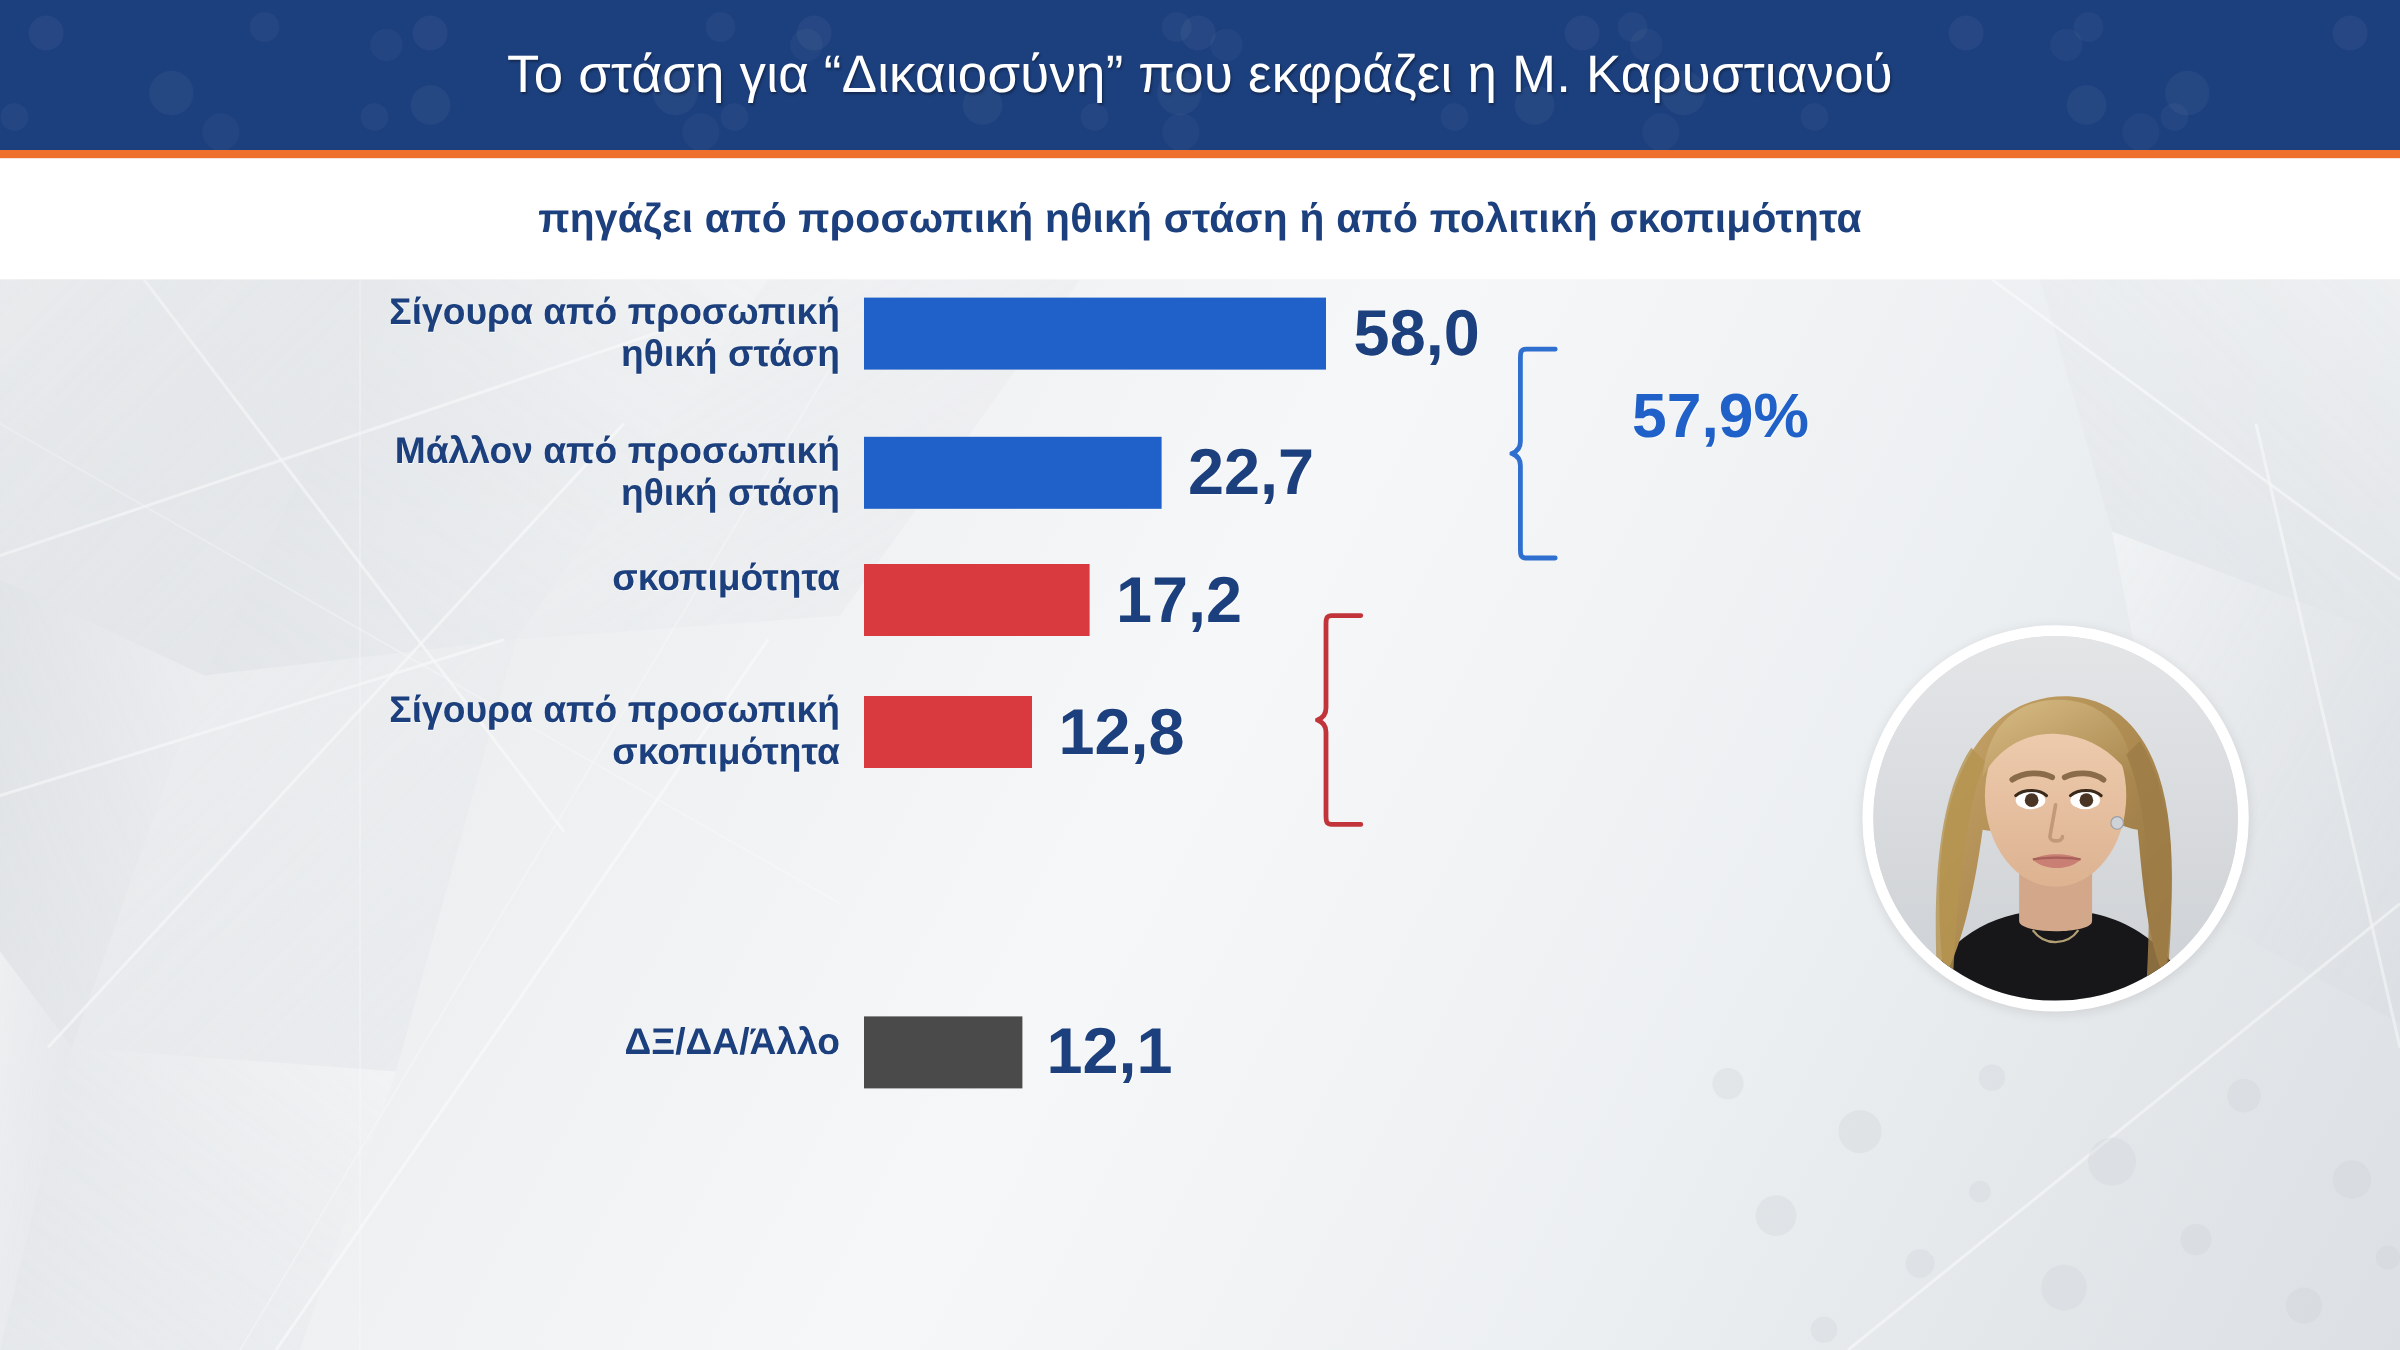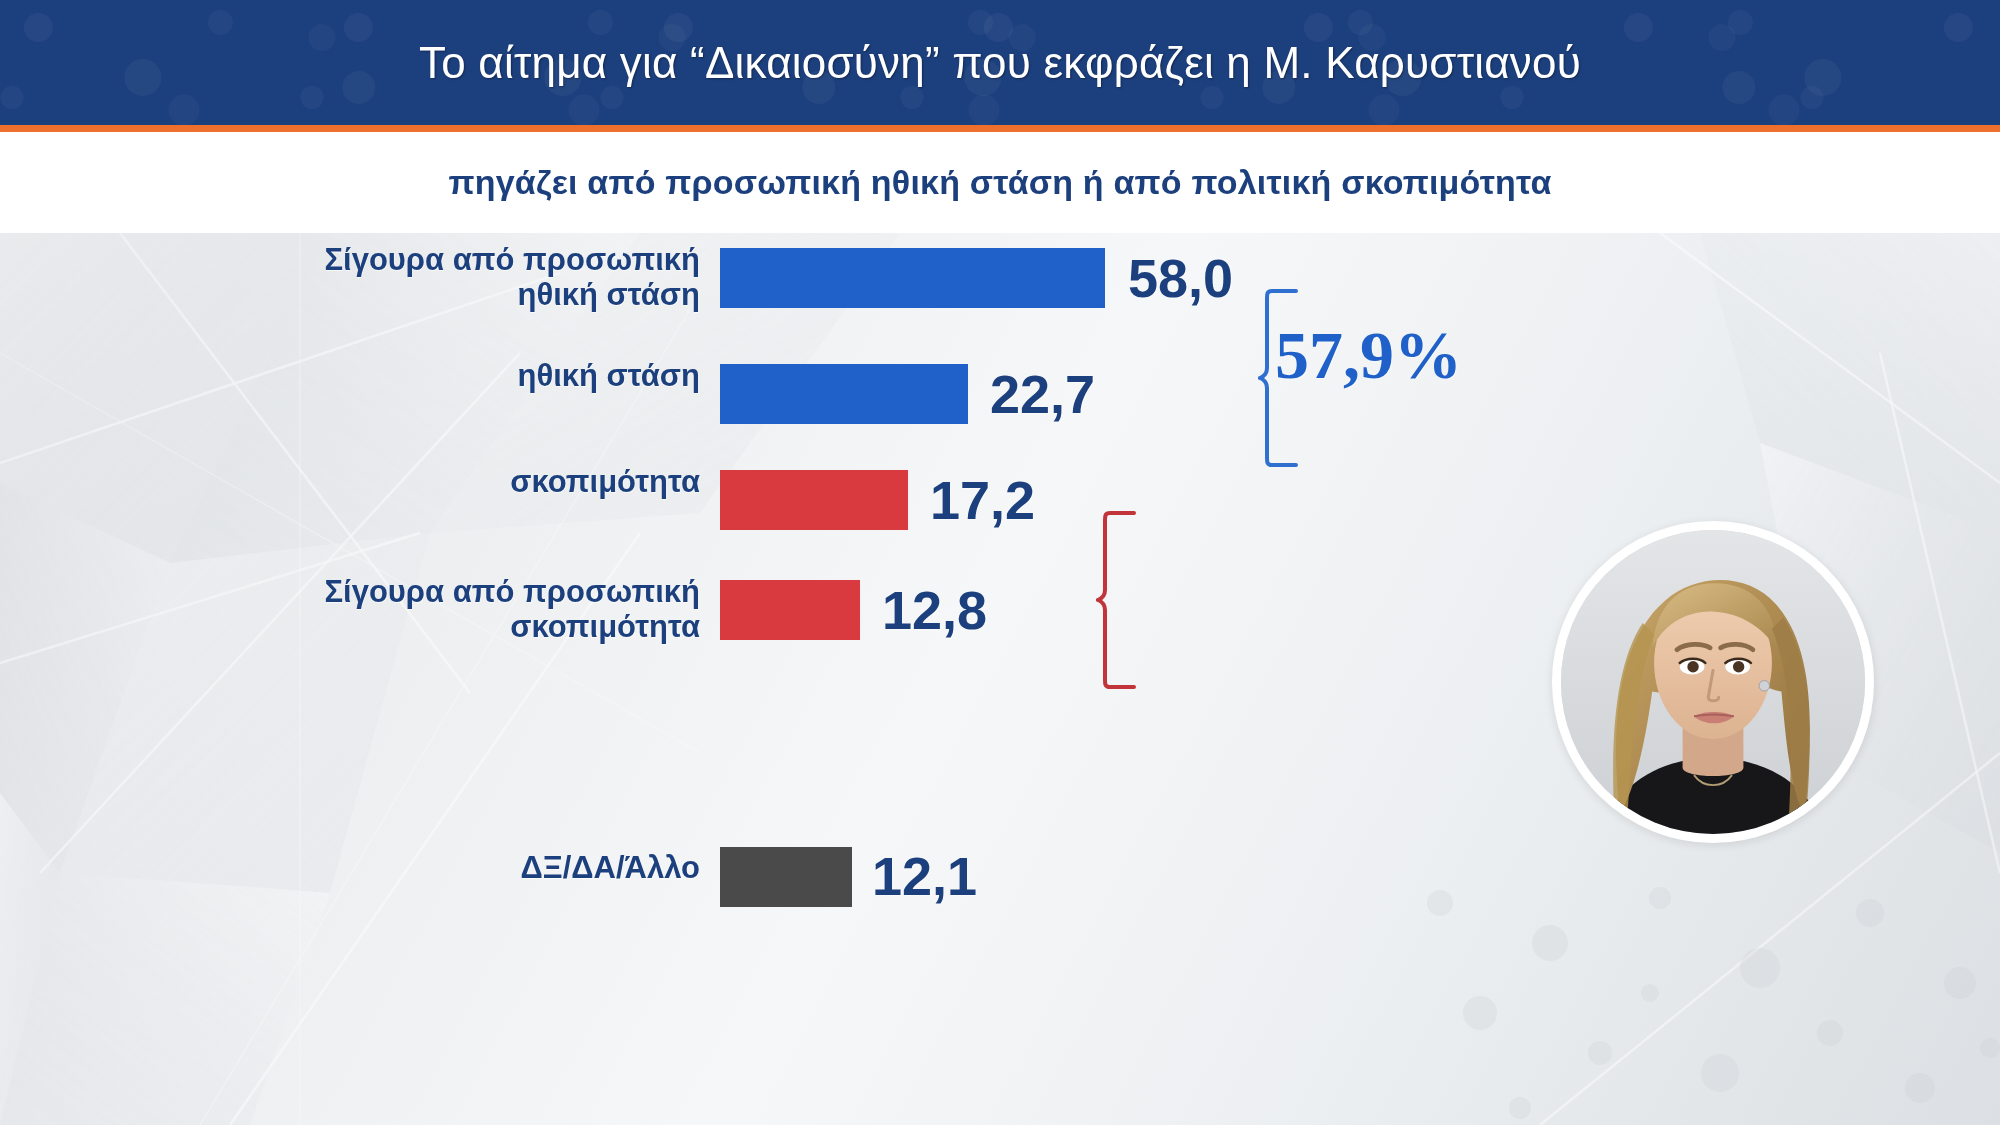--- a/index.html
+++ b/index.html
@@ -111,21 +111,21 @@
     overflow:hidden;
     box-shadow:0 2px 10px rgba(0,0,0,.10);
   }
   #portrait svg { display:block; width:100%; height:100%; }
 </style>
 </head>
 <body>
 
 <div id="header">
   <div id="header-pattern"></div>
-  <div id="header-title">Το αίτημα για “Δικαιοσύνη” που εκφράζει η Μ. Καρυστιανού</div>
+  <div id="header-title">Το στάση για “Δικαιοσύνη” που εκφράζει η Μ. Καρυστιανού</div>
 </div>
 <div id="orange-rule"></div>
 
 <div id="subtitle-band">
   <div id="subtitle-text">πηγάζει από προσωπική ηθική στάση ή από πολιτική σκοπιμότητα</div>
 </div>
 
 <div id="chart-area">
 
   <svg id="bg-facets" viewBox="0 0 2000 892" preserveAspectRatio="none">
@@ -188,20 +188,21 @@
     <div class="bar-label" style="top:10px; width:560px;">
       <div>Σίγουρα από προσωπική</div>
       <div>ηθική στάση</div>
     </div>
     <div class="bar-rect" style="left:720px; top:15px; width:385px; height:60px; background:#1f61c8;"></div>
     <div class="bar-value" style="left:1128px; top:18px;">58,0</div>
   </div>
 
   <div class="bar-row" style="top:118px;">
     <div class="bar-label" style="top:8px; width:560px;">
+      <div>Μάλλον από προσωπική</div>
       <div>ηθική στάση</div>
     </div>
     <div class="bar-rect" style="left:720px; top:13px; width:248px; height:60px; background:#1f61c8;"></div>
     <div class="bar-value" style="left:990px; top:16px;">22,7</div>
   </div>
 
   <div class="bar-row" style="top:222px;">
     <div class="bar-label" style="top:10px; width:560px;">
       <div>σκοπιμότητα</div>
     </div>
@@ -222,21 +223,21 @@
     <div class="bar-label" style="top:18px; width:560px;">
       <div>ΔΞ/ΔΑ/Άλλο</div>
     </div>
     <div class="bar-rect" style="left:720px; top:14px; width:132px; height:60px; background:#4a4a4a;"></div>
     <div class="bar-value" style="left:872px; top:16px;">12,1</div>
   </div>
 
   <svg style="position:absolute; left:1258px; top:55px; width:50px; height:180px;" viewBox="0 0 50 180">
     <path d="M38,3 L14,3 C9,3 9,6 9,10 L9,80 C9,85 7,88 2,90 C7,92 9,95 9,100 L9,170 C9,174 9,177 14,177 L38,177" fill="none" stroke="#2f6fd0" stroke-width="4" stroke-linecap="round"></path>
   </svg>
-  <div class="bracket-total" style="left:1275px; top:88px; font-size:68px; color:#1f61c8; text-shadow:1px 1px 1px rgba(255,255,255,.5);font-family:Liberation Serif, serif;">57,9%</div>
+  <div class="bracket-total" style="left:1360px; top:88px; font-size:52px; color:#1f61c8; text-shadow:1px 1px 1px rgba(255,255,255,.5);">57,9%</div>
 
   <svg style="position:absolute; left:1096px; top:277px; width:50px; height:180px;" viewBox="0 0 50 180">
     <path d="M38,3 L14,3 C9,3 9,6 9,10 L9,80 C9,85 7,88 2,90 C7,92 9,95 9,100 L9,170 C9,174 9,177 14,177 L38,177" fill="none" stroke="#c0343a" stroke-width="4" stroke-linecap="round"></path>
   </svg>
 
   <div id="portrait">
     <svg viewBox="0 0 320 320">
       <defs>
         <linearGradient id="bgp" x1="0" y1="0" x2="0" y2="1">
           <stop offset="0%" stop-color="#e3e5e7"></stop>

